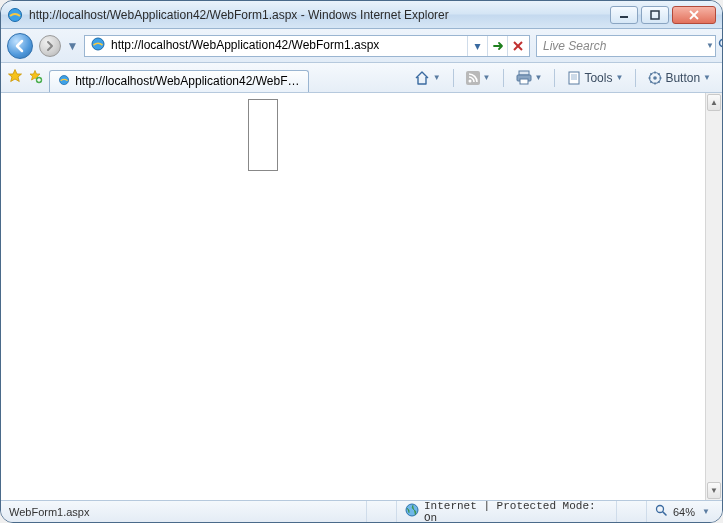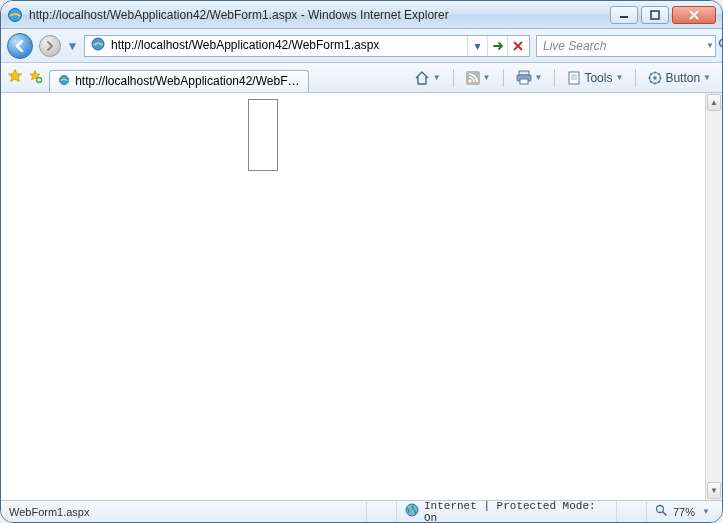--- a/index.html
+++ b/index.html
@@ -356,18 +356,18 @@
       <span>Internet | Protected Mode: On</span>
     </div>
     <div class="status-cell" style="width:30px;"></div>
     <div class="status-cell noborder" style="width:75px;">
       <span>
         <svg width="13" height="13" viewBox="0 0 13 13">
             <circle cx="5" cy="5" r="3.5" fill="none" stroke="#3a6aa0" stroke-width="1.3"></circle>
             <line x1="8" y1="8" x2="11" y2="11" stroke="#3a6aa0" stroke-width="1.6" stroke-linecap="round"></line>
           </svg>
       </span>
-      <span>77%</span>
+      <span>64%</span>
       <span class="caret" style="font-size:8px;color:#5a7ca1;margin-left:2px;">▼</span>
     </div>
   </div>
 
 </div>
 
 </body></html>

